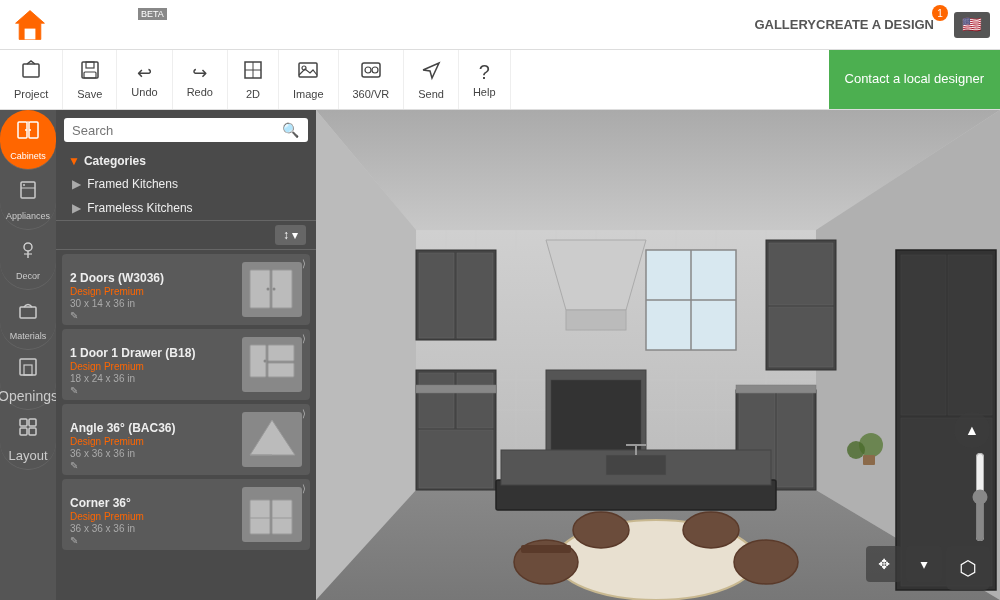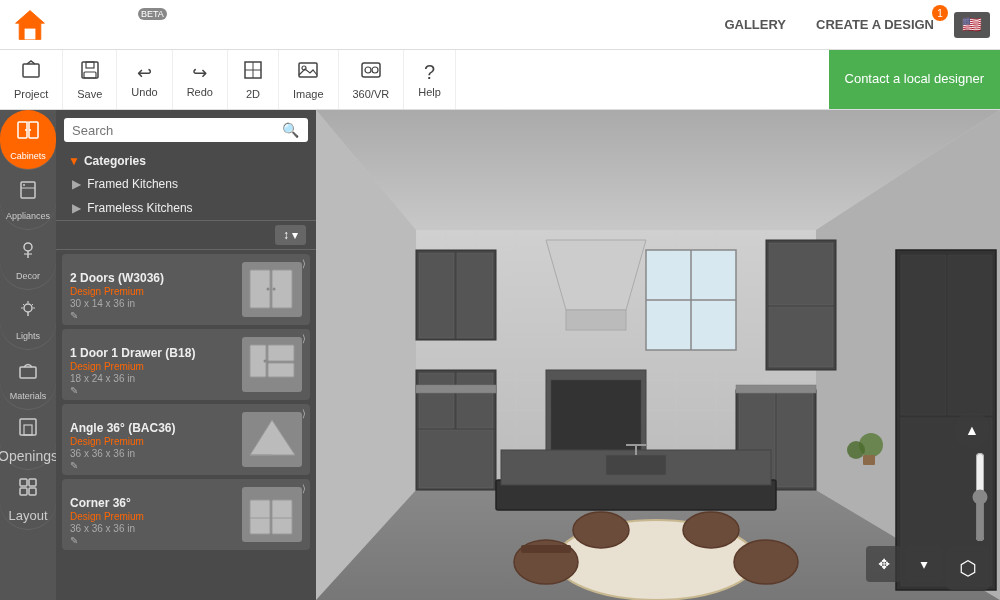--- a/index.html
+++ b/index.html
@@ -11,24 +11,24 @@
       background: #fff; border-bottom: 1px solid #ddd; position: relative;
     }
     #logo-area {
       display: flex; align-items: center; padding: 0 12px; gap: 4px;
     }
     #logo-icon {
       width: 36px; height: 36px;
     }
     #beta-badge {
       font-size: 9px; background: #888; color: #fff;
-      border-radius: 6px; padding: 1px 3px; position: absolute; top: 8px; left: 138px;
+      border-radius: 0; padding: 1px 3px; position: absolute; top: 8px; left: 138px;
     }
     #nav-links {
-      display: flex; gap: 30px; margin-left: auto; margin-right: 20px;
+      display: flex; margin-left: auto; margin-right: 20px;
     }
     #nav-links a {
       text-decoration: none; color: #555; font-size: 13px; font-weight: bold;
     }
     #flag-btn {
       width: 36px; height: 26px; background: #555; border-radius: 3px;
       display: flex; align-items: center; justify-content: center; cursor: pointer;
       margin-right: 10px;
     }
     #notification-badge {
@@ -247,20 +247,28 @@
     <span class="toolbar-icon">
       <svg width="22" height="22" viewBox="0 0 22 22">
           <rect x="2" y="4" width="18" height="14" rx="2" fill="none" stroke="#444" stroke-width="1.5"></rect>
           <circle cx="8" cy="11" r="3" fill="none" stroke="#444" stroke-width="1.2"></circle>
           <circle cx="15" cy="11" r="3" fill="none" stroke="#444" stroke-width="1.2"></circle>
         </svg>
     </span>
     <span>360/VR</span>
   </div>
 
+  <div class="toolbar-item">
+    <span class="toolbar-icon">
+      <svg width="22" height="22" viewBox="0 0 22 22">
+          <polyline points="3,11 19,4 12,19 10,12 3,11" fill="none" stroke="#444" stroke-width="1.5"></polyline>
+        </svg>
+    </span>
+    <span>Send</span>
+  </div>
 
   <div class="toolbar-item">
     <span class="toolbar-icon" style="font-size:20px;color:#444;">?</span>
     <span>Help</span>
   </div>
 
   <div id="contact-btn">Contact a local designer</div>
 </div>
 
 <div id="main">
@@ -292,34 +300,20 @@
       <span class="sidebar-icon">
         <svg width="22" height="22" viewBox="0 0 22 22">
             <circle cx="11" cy="8" r="4" fill="none" stroke="#ccc" stroke-width="1.5"></circle>
             <line x1="11" y1="12" x2="11" y2="19" stroke="#ccc" stroke-width="1.5"></line>
             <line x1="7" y1="15" x2="15" y2="15" stroke="#ccc" stroke-width="1.2"></line>
             <line x1="7" y1="6" x2="9" y2="4" stroke="#ccc" stroke-width="1"></line>
             <line x1="15" y1="6" x2="13" y2="4" stroke="#ccc" stroke-width="1"></line>
           </svg>
       </span>
       <span style="color:#ccc;font-size:9px;">Decor</span>
-    </div>
-    <div class="sidebar-item">
-      <span class="sidebar-icon">
-        <svg width="22" height="22" viewBox="0 0 22 22">
-            <circle cx="11" cy="9" r="4" fill="none" stroke="#ccc" stroke-width="1.5"></circle>
-            <line x1="11" y1="13" x2="11" y2="17" stroke="#ccc" stroke-width="1.5"></line>
-            <line x1="11" y1="2" x2="11" y2="4" stroke="#ccc" stroke-width="1.2"></line>
-            <line x1="4" y1="9" x2="6" y2="9" stroke="#ccc" stroke-width="1.2"></line>
-            <line x1="16" y1="9" x2="18" y2="9" stroke="#ccc" stroke-width="1.2"></line>
-            <line x1="6" y1="5" x2="7.5" y2="6.5" stroke="#ccc" stroke-width="1"></line>
-            <line x1="16" y1="5" x2="14.5" y2="6.5" stroke="#ccc" stroke-width="1"></line>
-          </svg>
-      </span>
-      <span style="color:#ccc;font-size:9px;">Lights</span>
     </div>
     <div class="sidebar-item">
       <span class="sidebar-icon">
         <svg width="22" height="22" viewBox="0 0 22 22">
             <rect x="3" y="8" width="16" height="11" rx="1" fill="none" stroke="#ccc" stroke-width="1.5"></rect>
             <path d="M7 8 Q11 3 15 8" fill="none" stroke="#ccc" stroke-width="1.5"></path>
           </svg>
       </span>
       <span style="color:#ccc;font-size:9px;">Materials</span>
     </div>

